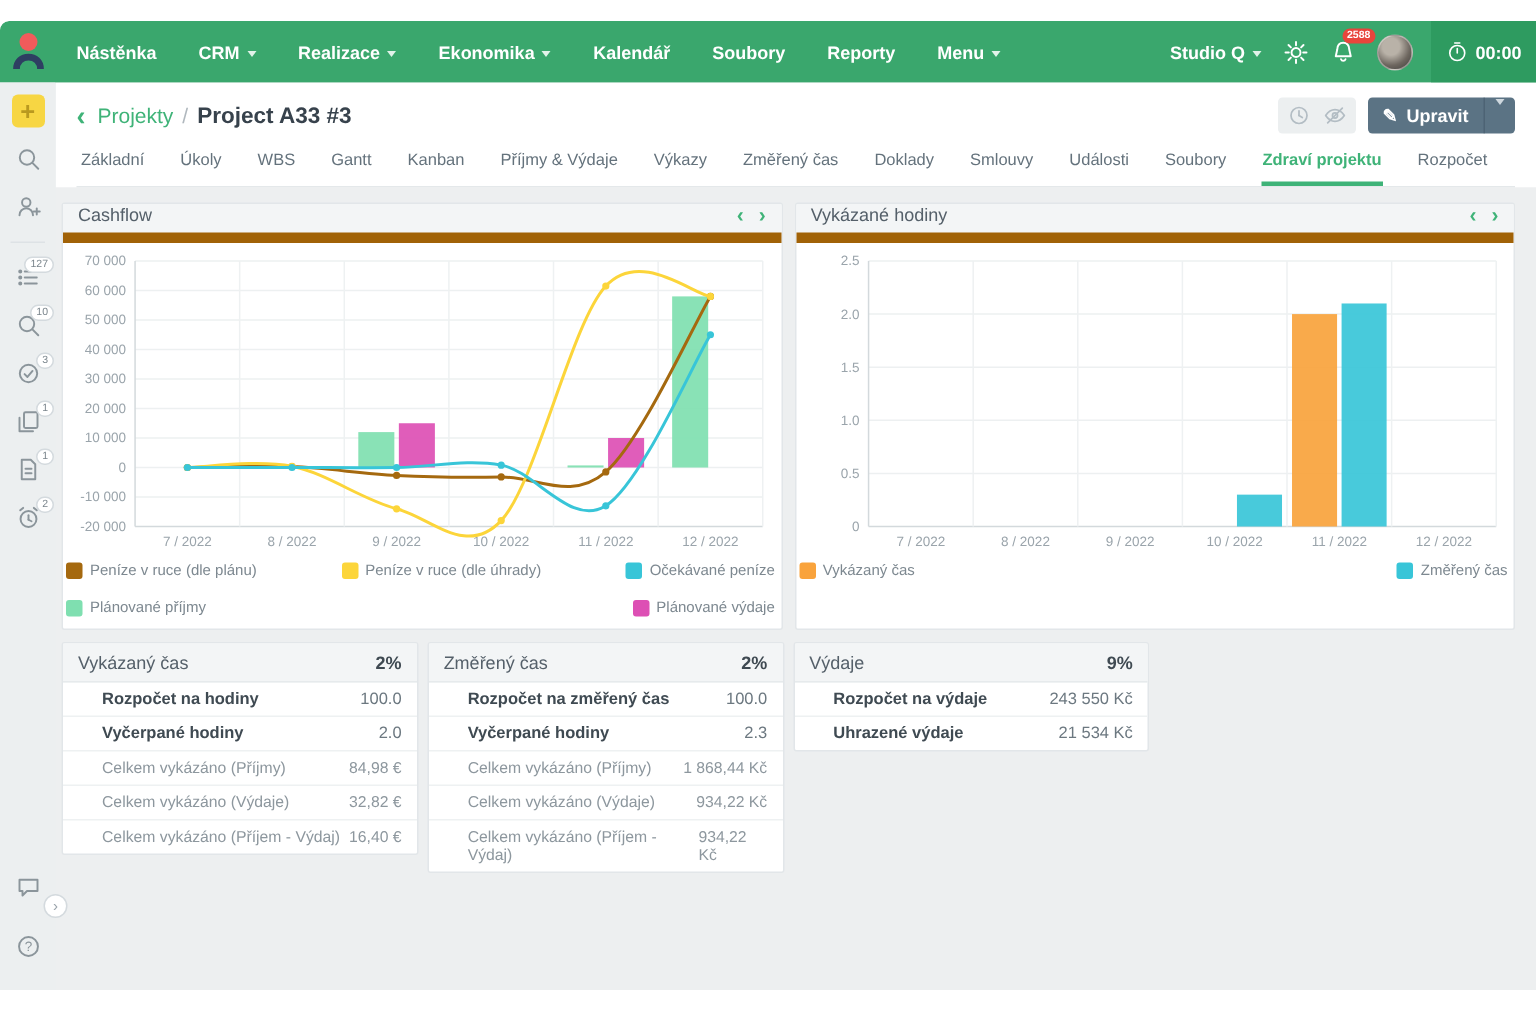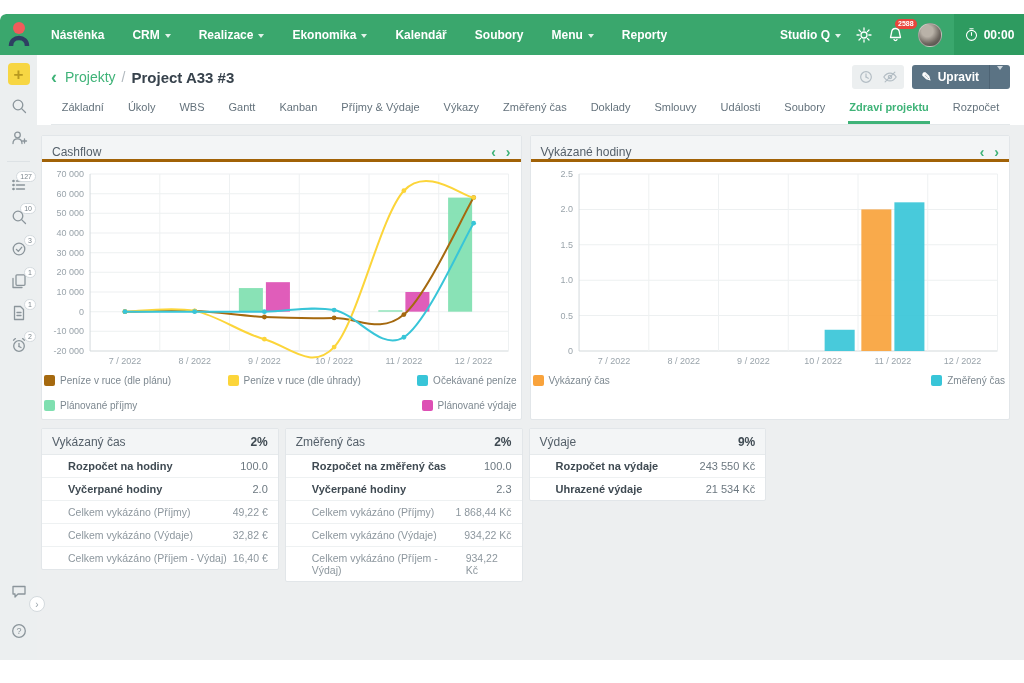--- a/index.html
+++ b/index.html
@@ -38,29 +38,29 @@
   .crumb-root { color:#3fb378; font-size:14px; cursor:pointer; }
   .crumb-sep { color:#b0b8be; font-size:14px; margin:0 6px; }
   .page-title { color:#37424c; font-size:15px; font-weight:700; }
   .header-actions { margin-left:auto; display:flex; align-items:center; gap:8px; }
   .mini-icons { background:#eceff0; border-radius:3px; display:flex; padding:4px 6px; gap:8px; }
   .btn-edit { background:#5b7384; color:#fff; border-radius:3px; display:flex; align-items:center; font-size:12px; font-weight:600; cursor:pointer; overflow:hidden; }
   .btn-edit .main-part { padding:5px 10px; display:flex; gap:6px; align-items:center; }
   .btn-edit .caret-part { border-left:1px solid #4d6374; padding:5px 7px; }
   .caret-down { width:0; height:0; border-left:3.5px solid transparent; border-right:3.5px solid transparent; border-top:4px solid #cfd8de; }
 
-  .tabs-row { display:flex; gap:22px; margin-top:10px; border-bottom:1px solid #e4e8ea; padding:0 2px;justify-content:center; }
+  .tabs-row { display:flex; gap:22px; margin-top:10px; border-bottom:1px solid #e4e8ea; padding:0 2px; }
   .tab { font-size:11px; color:#64727c; padding:2px 1px 8px 1px; cursor:pointer; white-space:nowrap; border-bottom:3px solid transparent; }
   .tab.active { color:#3fb378; border-bottom-color:#3fb378; font-weight:600; }
 
   
   .content { flex:1; background:#edeff0; padding:10px 14px 0 4px; overflow:hidden; }
   .charts-row { display:flex; gap:8px; }
   .panel { flex:1; background:#fff; border:1px solid #e2e6e9; border-radius:2px; }
-  .panel-header { background:#f3f5f6; border-bottom:3px solid #a16207; height:26px; display:flex; align-items:flex-end; padding:0 10px; }
+  .panel-header { background:#f3f5f6; border-bottom:7px solid #a16207; height:26px; display:flex; align-items:flex-start; padding:0 10px; }
   .panel-title { font-size:12px; color:#55606a; }
   .panel-nav { margin-left:auto; display:flex; gap:10px; }
   .panel-nav span { color:#3fb378; font-size:14px; font-weight:700; cursor:pointer; line-height:1; }
   .chart-wrap { padding:4px 4px 0 2px; }
   svg.chart { width:100%; height:205px; display:block; }
   svg { font-family:"Liberation Sans", sans-serif; }
   .legend { display:flex; justify-content:space-between; gap:14px; padding:4px 0 8px 0; flex-wrap:wrap; }
   .legend-item { display:flex; align-items:center; gap:5px; }
   .legend-swatch { width:11px; height:11px; border-radius:2px; }
   .legend-label { font-size:10px; color:#7d8890; }
@@ -110,25 +110,25 @@
           <span>Ekonomika</span>
           <span class="nav-caret"></span>
         </div>
         <div class="nav-item">
           <span>Kalendář</span>
         </div>
         <div class="nav-item">
           <span>Soubory</span>
         </div>
         <div class="nav-item">
+          <span>Reporty</span>
+        </div>
+        <div class="nav-item">
           <span>Menu</span>
           <span class="nav-caret"></span>
-        </div>
-        <div class="nav-item">
-          <span>Reporty</span>
         </div>
       </div>
     <div class="nav-right">
       <div class="workspace">
         <span>Studio Q</span>
         <span class="nav-caret"></span>
       </div>
       <div class="icon-btn">
         <svg width="18" height="18" viewBox="0 0 18 18" class="white-stroke">
           <circle cx="9" cy="9" r="3"></circle>
@@ -450,21 +450,21 @@
               <div class="card-row bold">
                 <span class="lbl">Rozpočet na hodiny</span>
                 <span class="val">100.0</span>
               </div>
               <div class="card-row bold">
                 <span class="lbl">Vyčerpané hodiny</span>
                 <span class="val">2.0</span>
               </div>
               <div class="card-row">
                 <span class="lbl">Celkem vykázáno (Příjmy)</span>
-                <span class="val">49,22 €</span>
+                <span class="val">84,98 €</span>
               </div>
               <div class="card-row">
                 <span class="lbl">Celkem vykázáno (Výdaje)</span>
                 <span class="val">32,82 €</span>
               </div>
               <div class="card-row">
                 <span class="lbl">Celkem vykázáno (Příjem - Výdaj)</span>
                 <span class="val">16,40 €</span>
               </div>
             </div>

